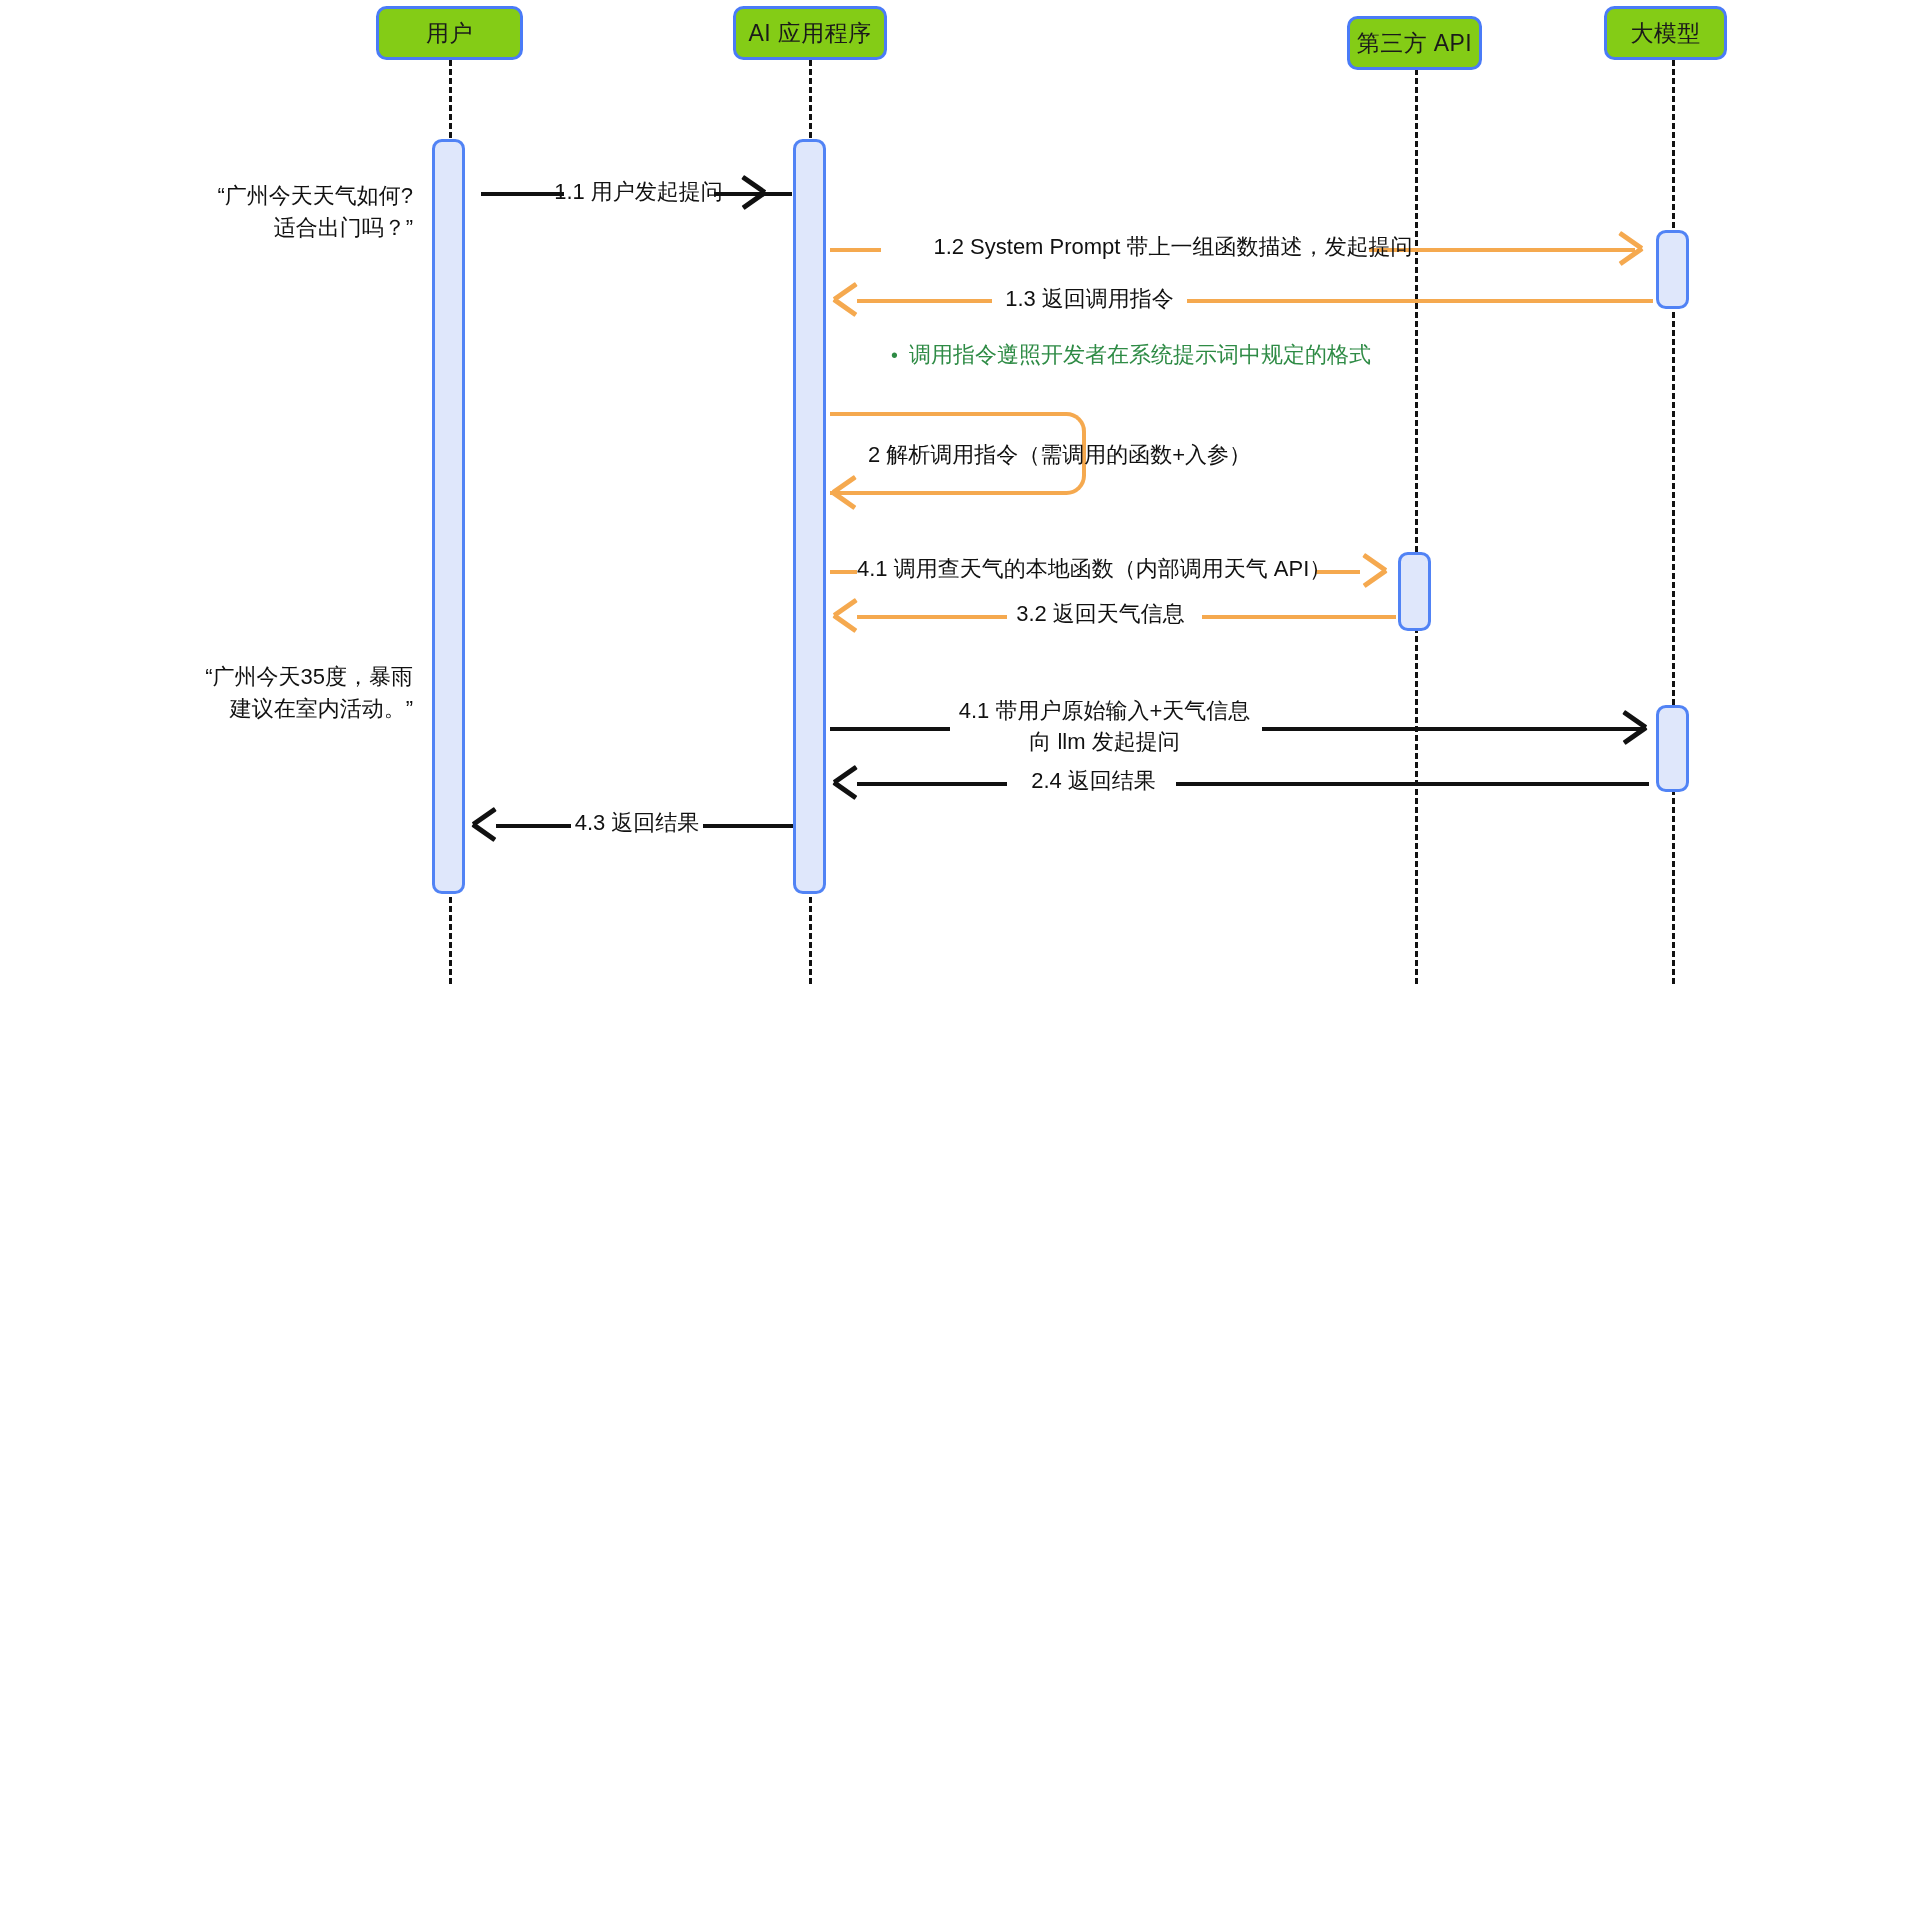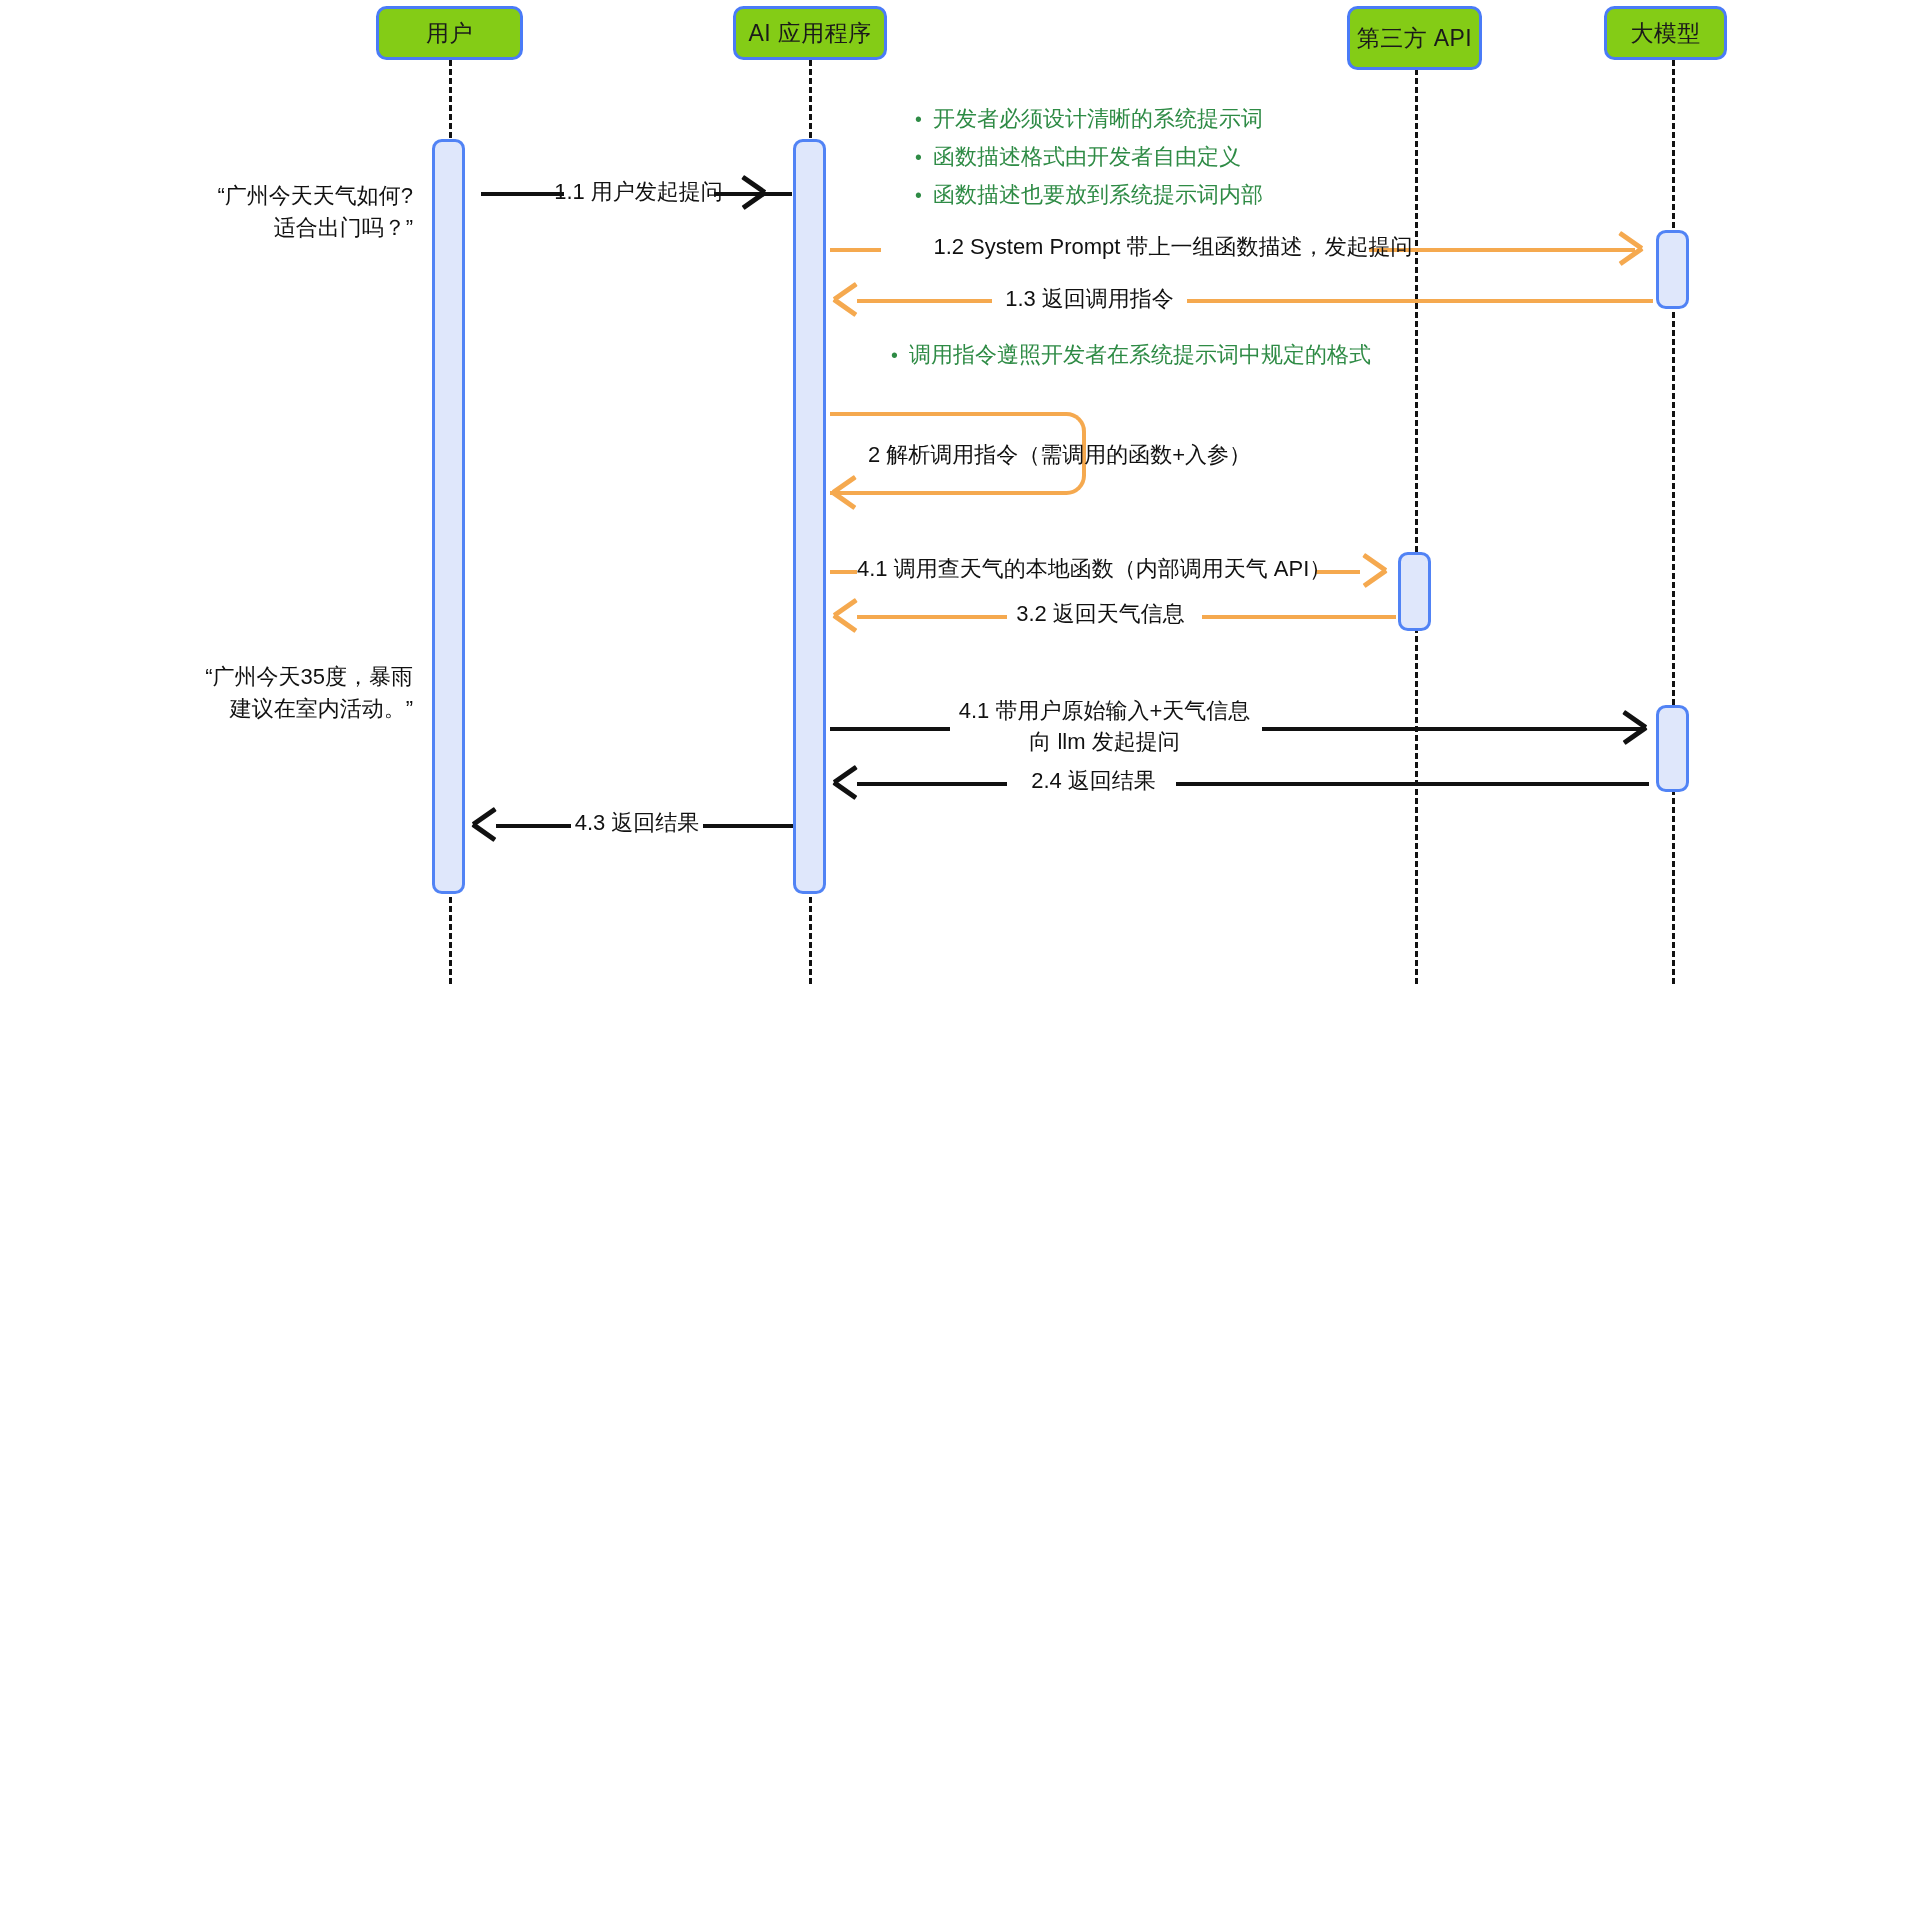--- a/index.html
+++ b/index.html
@@ -112,39 +112,34 @@
 
 <div id="stage">
 
   <div class="lifeline" style="left:449px;  top:60px; height:924px;"></div>
   <div class="lifeline" style="left:809px; top:60px; height:924px;"></div>
   <div class="lifeline" style="left:1415px; top:60px; height:924px;"></div>
   <div class="lifeline" style="left:1672px; top:60px; height:924px;"></div>
 
   <div class="actor-box" style="left:376px;  top:6px; width:147px; height:54px;">用户</div>
   <div class="actor-box" style="left:733px;  top:6px; width:154px; height:54px;">AI 应用程序</div>
-  <div class="actor-box" style="left:1347px; top:6px; width:135px; height:64px;">第三方 API</div>
+  <div class="actor-box" style="left:1347px; top:16px; width:135px; height:54px;">第三方 API</div>
   <div class="actor-box" style="left:1604px; top:6px; width:123px; height:54px;">大模型</div>
 
   <div class="activation" style="left:432px;  top:139px;  width:33px; height:755px;"></div>
   <div class="activation" style="left:793px; top:139px;  width:33px; height:755px;"></div>
   <div class="activation" style="left:1656px; top:230px;  width:33px; height:79px;"></div>
   <div class="activation" style="left:1398px; top:552px;  width:33px; height:79px;"></div>
   <div class="activation" style="left:1656px; top:705px;  width:33px; height:87px;"></div>
 
   <div class="side-note" style="left:135px; top:180px; width:278px;">“广州今天天气如何?
 适合出门吗？”</div>
   <div class="side-note" style="left:135px; top:661px; width:278px;">“广州今天35度，暴雨
 建议在室内活动。”</div>
 
-  <div class="note-green" style="left:915px; top:100px;">
-    <span class="row"><span class="bullet"></span><span>开发者必须设计清晰的系统提示词</span></span>
-    <span class="row"><span class="bullet"></span><span>函数描述格式由开发者自由定义</span></span>
-    <span class="row"><span class="bullet"></span><span>函数描述也要放到系统提示词内部</span></span>
-  </div>
 
   <div class="note-green" style="left:891px; top:336px;">
     <span class="row"><span class="bullet"></span><span>调用指令遵照开发者在系统提示词中规定的格式</span></span>
   </div>
 
   <div class="msg-line black" style="left:481px; top:192px; width:83px;"></div>
   <div class="msg-line black" style="left:714px; top:192px; width:78px;"></div>
   <div class="arrow black right" style="left:765px; top:192px;">
       <i></i>
       <i></i>

